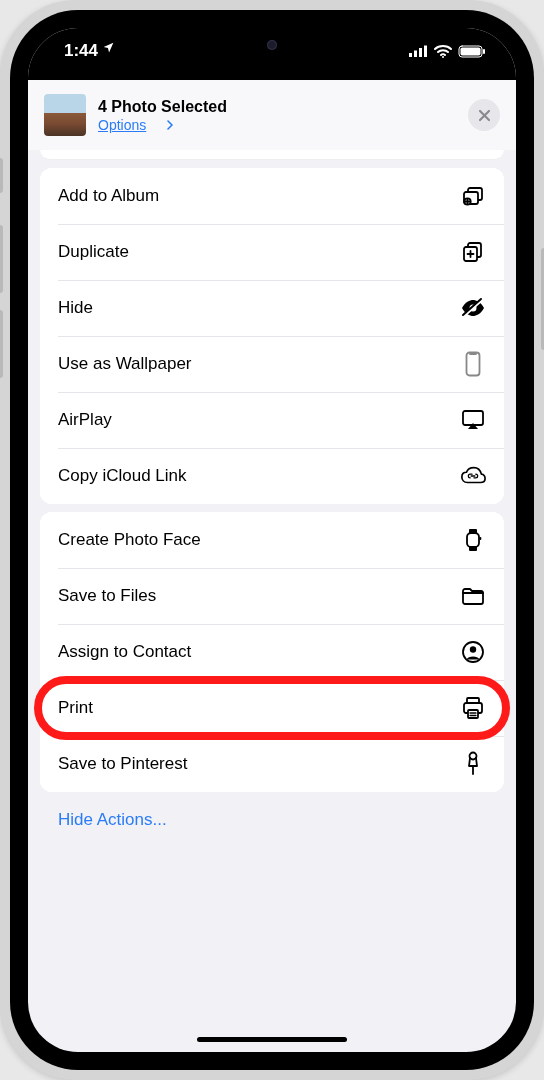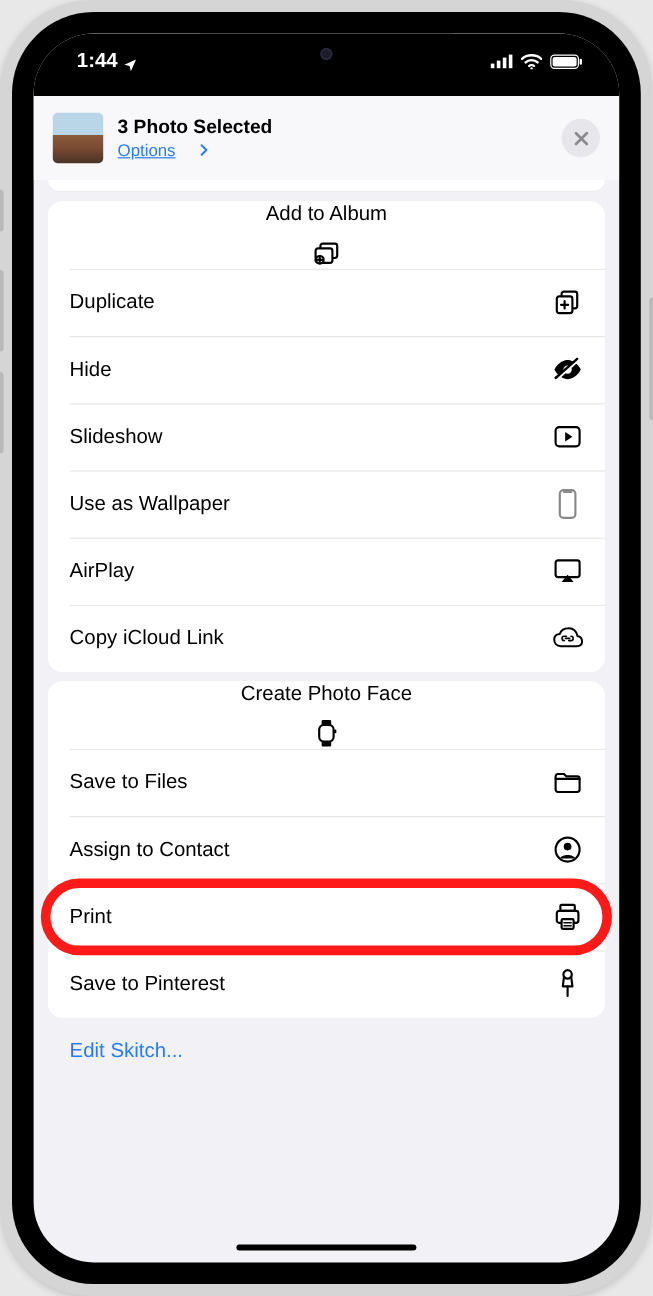--- a/index.html
+++ b/index.html
@@ -66,21 +66,21 @@
     
     .status-bar {
       background:#000;
       height: 52px;
       display: flex;
       justify-content: space-between;
       align-items: center;
       padding: 0 30px 6px 36px;
       color:#fff;
     }
-    .status-time { font-weight: 600; font-size: 17px; display:flex; align-items:flex-end; gap:4px;}
+    .status-time { font-weight: 600; font-size: 17px; display:flex; align-items:flex-start; gap:4px;}
     .status-right { display: flex; align-items: center; gap: 6px; }
 
     
     .sheet-header {
       background: rgba(248,248,250,.96);
       display: flex;
       align-items: center;
       padding: 14px 16px 14px 16px;
       gap: 12px;
     }
@@ -117,21 +117,21 @@
     }
     .row {
       display: flex; align-items: center; justify-content: space-between;
       height: 56px;
       padding: 0 18px;
       position: relative;
       font-size: 17px;
       color: #000;
       background:#fff;
     }
-    .row:first-child{ border-top-left-radius:12px; border-top-right-radius:12px;flex-direction:column;}
+    .row:first-child{ border-top-left-radius:12px; border-top-right-radius:12px;}
     .row:last-child{ border-bottom-left-radius:12px; border-bottom-right-radius:12px;}
     .row + .row::before {
       content: "";
       position: absolute; left: 18px; right: 0; top: 0;
       height: 1px; background: #e6e6ea;
     }
     .row .icon { width: 26px; height: 26px; display:flex; align-items:center; justify-content:center; color:#000;}
     .row .icon.thin{ color:#555; }
 
     .highlight-ring {
@@ -194,21 +194,21 @@
             <rect x="1" y="1" width="23" height="11" rx="3" stroke="#fff" stroke-width="1" fill="none"></rect>
               <rect x="2.5" y="2.5" width="20" height="8" rx="1.8" fill="#fff" stroke="none"></rect>
               <rect x="25" y="4" width="2" height="5" rx="1" fill="#fff" stroke="none"></rect>
           </svg>
         </div>
       </div>
 
       <div class="sheet-header">
         <div class="thumb"></div>
         <div class="sheet-header-text">
-          <div class="sheet-title">3 Photo Selected</div>
+          <div class="sheet-title">4 Photo Selected</div>
           <div class="sheet-options">
             <span>Options</span>
             <svg width="8" height="10" viewBox="0 0 8 10">
                 <path d="M2 1 L6 5 L2 9" stroke="#2a7cf6" stroke-width="1.6"></path>
               </svg>
           </div>
         </div>
         <div class="close-btn">
           <svg width="13" height="13" viewBox="0 0 13 13">
               <path d="M2 2 L11 11 M11 2 L2 11" stroke="#8a8a8e" stroke-width="2.2"></path>
@@ -249,29 +249,20 @@
             <span class="icon">
               <svg width="26" height="24" viewBox="0 0 26 24">
                   <path d="M2 12 C5 6 10 4 13 4 C16 4 21 6 24 12 C21 18 16 20 13 20 C10 20 5 18 2 12 Z" fill="#000" stroke="none"></path>
                   <circle cx="13" cy="12" r="3.5" fill="#fff" stroke="none"></circle>
                   <path d="M4 20 L22 4" stroke="#fff" stroke-width="2.5"></path>
                   <path d="M3 19 L21 3" stroke="#000" stroke-width="2"></path>
                 </svg>
             </span>
           </div>
 
-          <div class="row">
-            <span>Slideshow</span>
-            <span class="icon">
-              <svg width="24" height="20" viewBox="0 0 24 20">
-                  <rect x="2" y="2" width="20" height="16" rx="3"></rect>
-                  <path d="M10 6 L16 10 L10 14 Z" fill="#000" stroke="none"></path>
-                </svg>
-            </span>
-          </div>
 
           <div class="row">
             <span>Use as Wallpaper</span>
             <span class="icon thin">
               <svg width="16" height="26" viewBox="0 0 16 26">
                   <rect x="1.5" y="1.5" width="13" height="23" rx="3" stroke="#888"></rect>
                   <path d="M5 3 h6" stroke="#888"></path>
                 </svg>
             </span>
           </div>
@@ -350,19 +341,19 @@
               <svg width="18" height="26" viewBox="0 0 18 26">
                   <circle cx="9" cy="5" r="3.5"></circle>
                   <path d="M6 7 L5 15 h8 L12 7"></path>
                   <path d="M9 15 v8"></path>
                 </svg>
             </span>
           </div>
 
         </div>
 
-        <div class="edit-actions">Edit Skitch...</div>
+        <div class="edit-actions">Hide Actions...</div>
       </div>
 
       <div class="home-indicator"></div>
     </div>
   </div>
 </div>
 
 </body></html>

